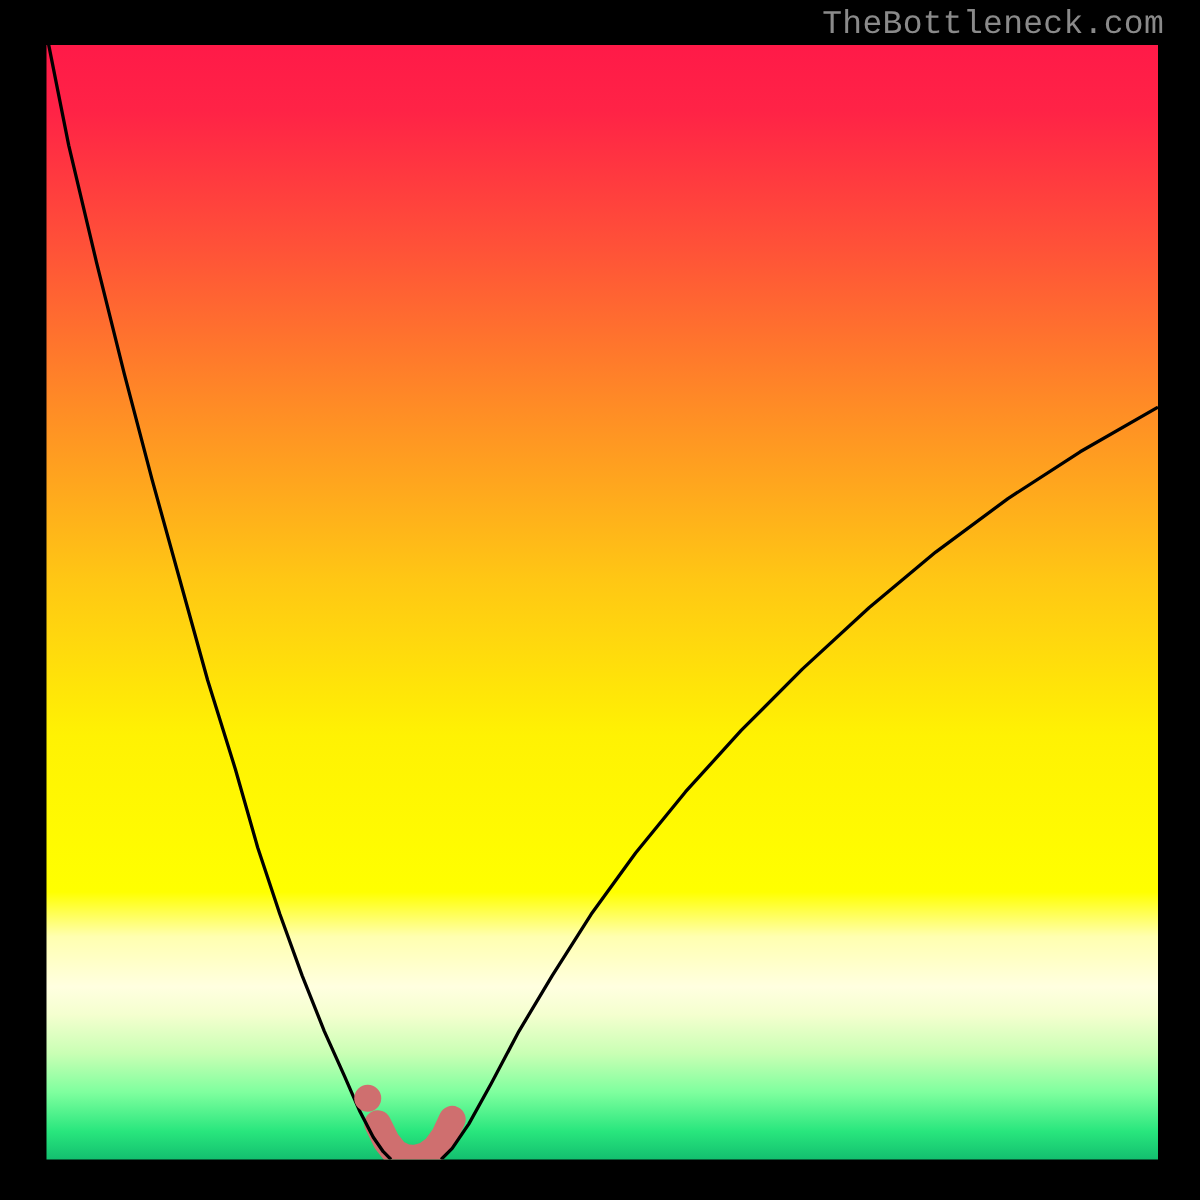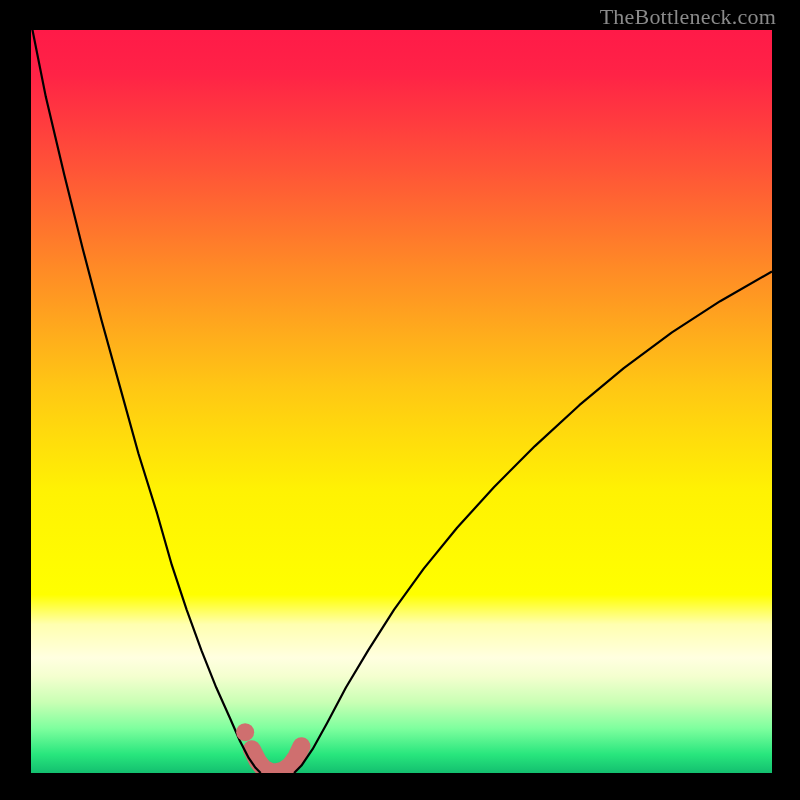--- a/index.html
+++ b/index.html
@@ -14,21 +14,21 @@
     position: absolute;
     top: 0;
     left: 0;
     width: 800px;
     height: 800px;
   }
   .watermark {
     position: absolute;
     top: 4px;
     right: 24px;
-    font-family: Liberation Serif, serif;
+    font-family: Liberation Mono, monospace;
     font-size: 22px;
     font-weight: 500;
     color: #8a8a8a;
     letter-spacing: 0.2px;
   }
 </style>
 </head>
 <body>
 
 <svg class="frame" viewBox="0 0 800 800" preserveAspectRatio="none">

